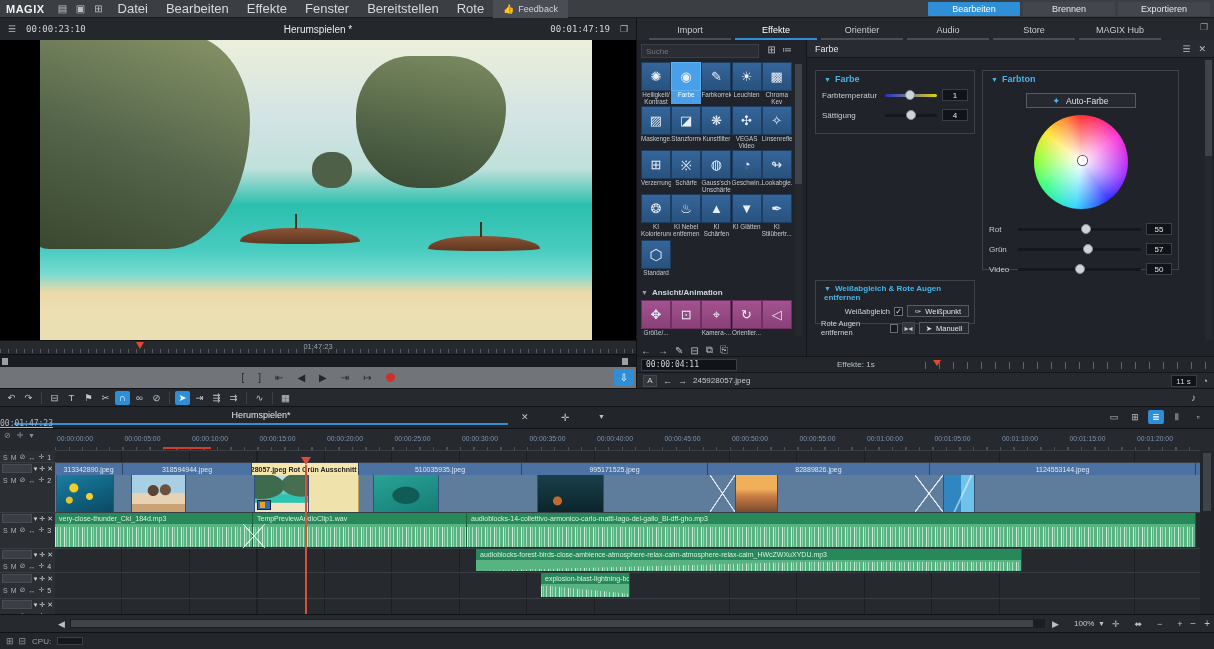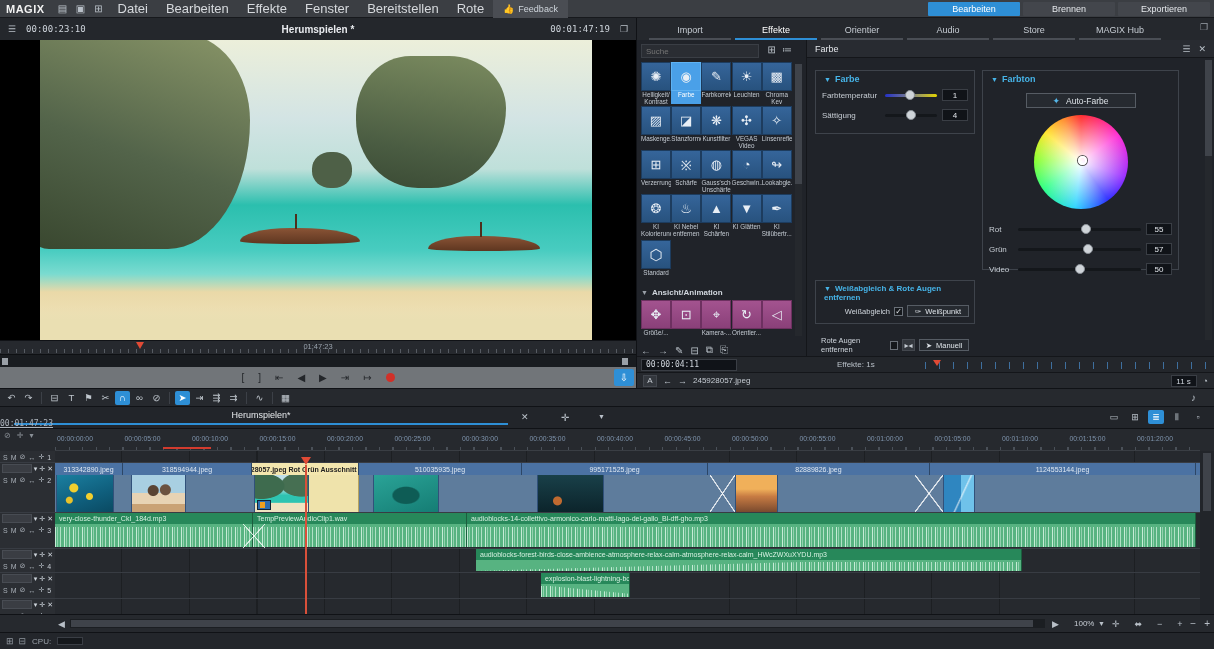--- a/index.html
+++ b/index.html
@@ -14,21 +14,21 @@
   .menu-item{padding:0 9px; font-size:13px; color:#d6d9dd; height:36px; display:flex; align-items:center;}
   #feedback-btn{background:#4a4d53; height:18px; padding:0 10px; display:flex; align-items:center; gap:4px; font-size:9px;}
   #top-actions{position:absolute; right:4px; top:2px; display:flex; gap:3px;}
   .top-btn{width:92px; height:14px; font-size:9px; display:flex; align-items:center; justify-content:center; background:#43464c; color:#e3e6ea; border-radius:1px;}
   .top-btn.active{background:#2e8fd6; color:#fff;}
   
   #main{display:flex; height:370px;}
   #left-col{width:636px; display:flex; flex-direction:column; background:#000;}
   
   #pv-head{height:22px; background:#24272c; display:flex; align-items:center; padding:0 8px; gap:10px;}
-  #pv-title{flex:1; text-align:center; font-size:10px; color:#e8eaee; font-weight:bold;}
+  #pv-title{flex:1; text-align:center; font-size:10px; color:#e8eaee; font-weight:normal;}
   .tc{font-family:"DejaVu Sans Mono", monospace; font-size:9px; color:#cfd5dc;}
   #pv-photo-wrap{height:300px; background:#000; position:relative;}
   #photo{position:absolute; left:40px; top:0; width:552px; height:300px; overflow:hidden;
      background:linear-gradient(180deg,#ecefda 0%,#d3e4e4 26%,#bfe0da 43%,#2bbfae 55%,#48ccc0 70%,#7adbd0 78%,#ead9a8 84%,#f2e7c0 100%);}
   .cliff-l{position:absolute; left:-8px; top:-6px; width:218px; height:215px; background:linear-gradient(200deg,#8a9668,#53644a 55%,#39472f); border-radius:0 48% 58% 12%/0 62% 92% 10%;}
   .cliff-r{position:absolute; left:316px; top:16px; width:150px; height:132px; background:linear-gradient(190deg,#7c8c60,#4a5c42 70%,#3a4a34); border-radius:42% 44% 58% 48%/52% 46% 70% 60%;}
   .rock-s{position:absolute; left:272px; top:112px; width:40px; height:36px; background:#4e6047; border-radius:46%;}
   .boat{position:absolute; background:linear-gradient(180deg,#8a5436,#5e3620); border-radius:45% 55% 50% 50%/90% 90% 18% 18%;}
   .boat:after{content:""; position:absolute; left:46%; top:-14px; width:2px; height:15px; background:#4e2f1c;}
   #boat1{left:200px; top:188px; width:120px; height:16px;}
@@ -458,21 +458,21 @@
         <div class="group" id="grp-wb" style="left:8px; top:240px; width:160px; height:44px;">
           <div class="group-title" style="font-size:8px"><span class="tri">▼</span><span>Weißabgleich &amp; Rote Augen entfernen</span></div>
           <div class="wb-row">
             <span>Weißabgleich</span>
             <span class="chk">✓</span>
             <span class="wb-btn">
               <span>✑</span>
               <span>Weißpunkt</span>
             </span>
           </div>
-          <div class="wb-row" style="margin-top:18px">
+          <div class="wb-row" style="margin-top:1px">
             <span>Rote Augen entfernen</span>
             <span class="chk"></span>
             <span class="sq-btn">▸◂</span>
             <span class="wb-btn" style="width:56px">
               <span>➤</span>
               <span>Manuell</span>
             </span>
           </div>
         </div>
         <div id="farbe-vscroll">

